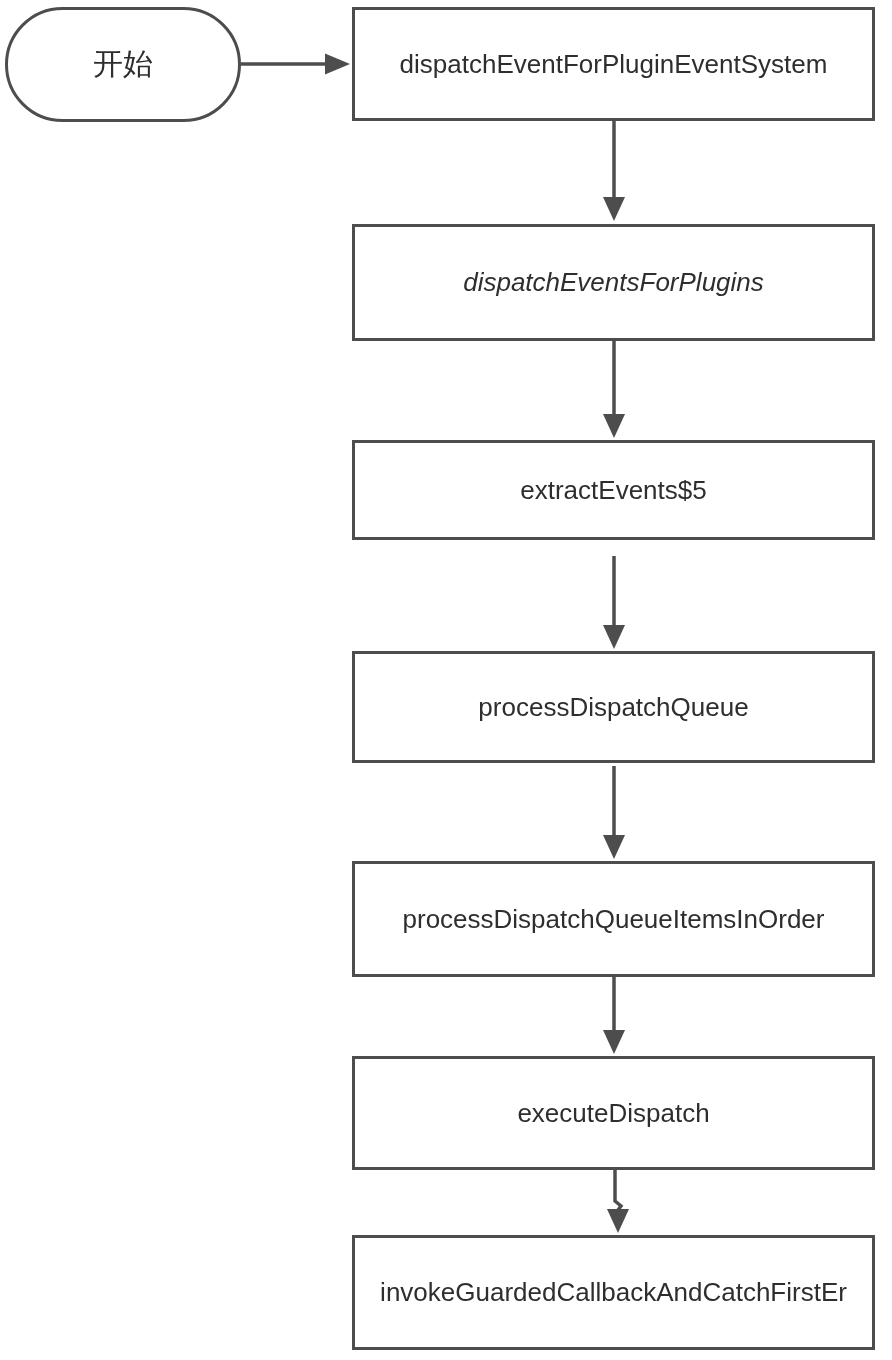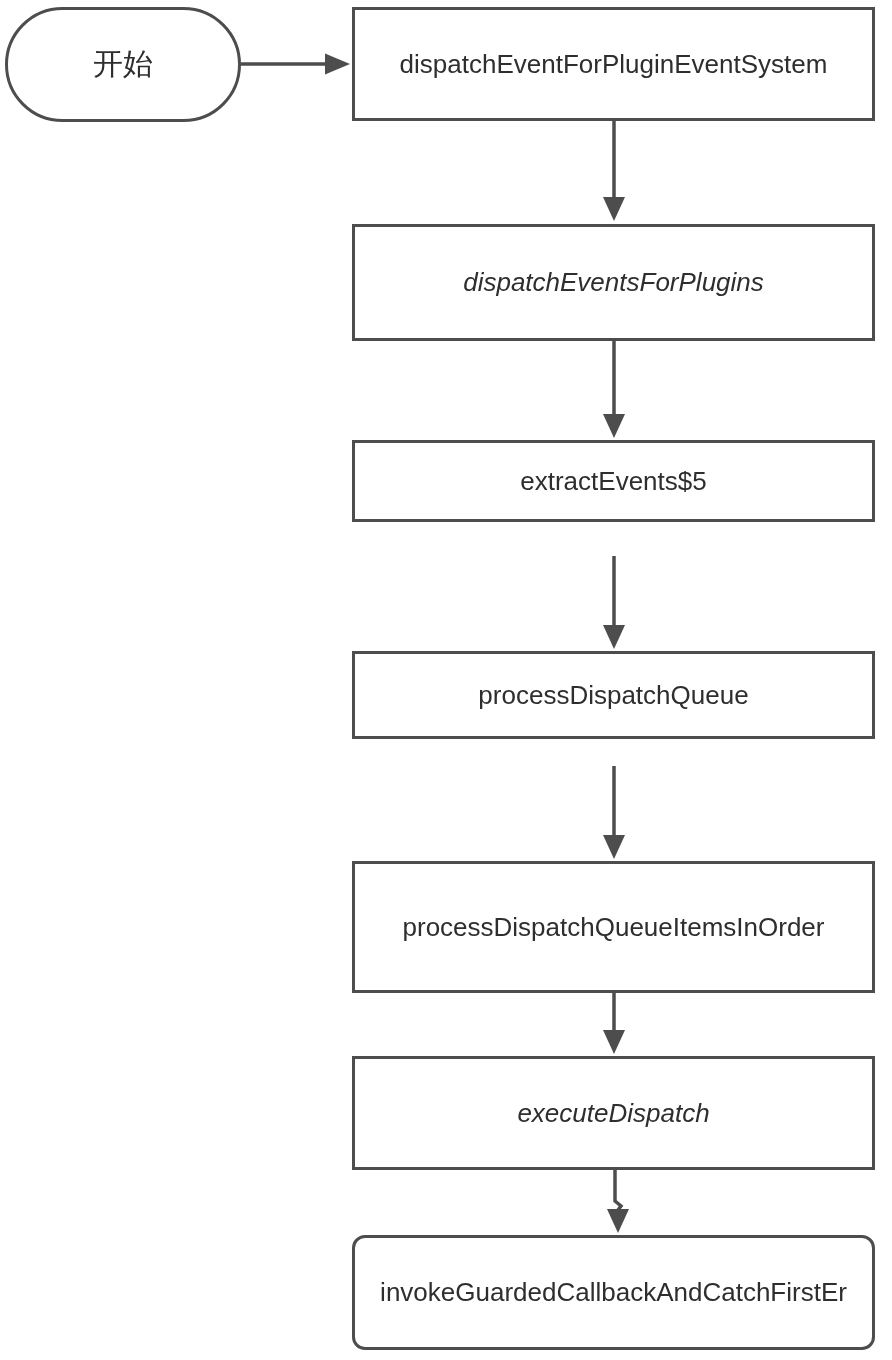--- a/index.html
+++ b/index.html
@@ -115,36 +115,36 @@
   </div>
 
   <div class="node box" style="top:7px;height:114px;">
     <span>dispatchEventForPluginEventSystem</span>
   </div>
 
   <div class="node box" style="top:224px;height:117px;font-style:italic;">
     <span>dispatchEventsForPlugins</span>
   </div>
 
-  <div class="node box" style="top:440px;height:82px;">
+  <div class="node box" style="top:440px;height:100px;">
     <span>extractEvents$5</span>
   </div>
 
-  <div class="node box" style="top:651px;height:88px;">
+  <div class="node box" style="top:651px;height:112px;">
     <span>processDispatchQueue</span>
   </div>
 
-  <div class="node box" style="top:861px;height:132px;">
+  <div class="node box" style="top:861px;height:116px;">
     <span>processDispatchQueueItemsInOrder</span>
   </div>
 
-  <div class="node box" style="top:1056px;height:114px;font-style:italic;">
+  <div class="node box" style="top:1056px;height:114px;">
     <span>executeDispatch</span>
   </div>
 
-  <div class="node box" style="top:1235px;height:115px;border-radius:13px;">
+  <div class="node box" style="top:1235px;height:115px;">
     <span class="label-lines">
       <span>invokeGuardedCallbackAndCatchFirstEr</span>
     </span>
   </div>
 
 
 </div>
 
 </body></html>

